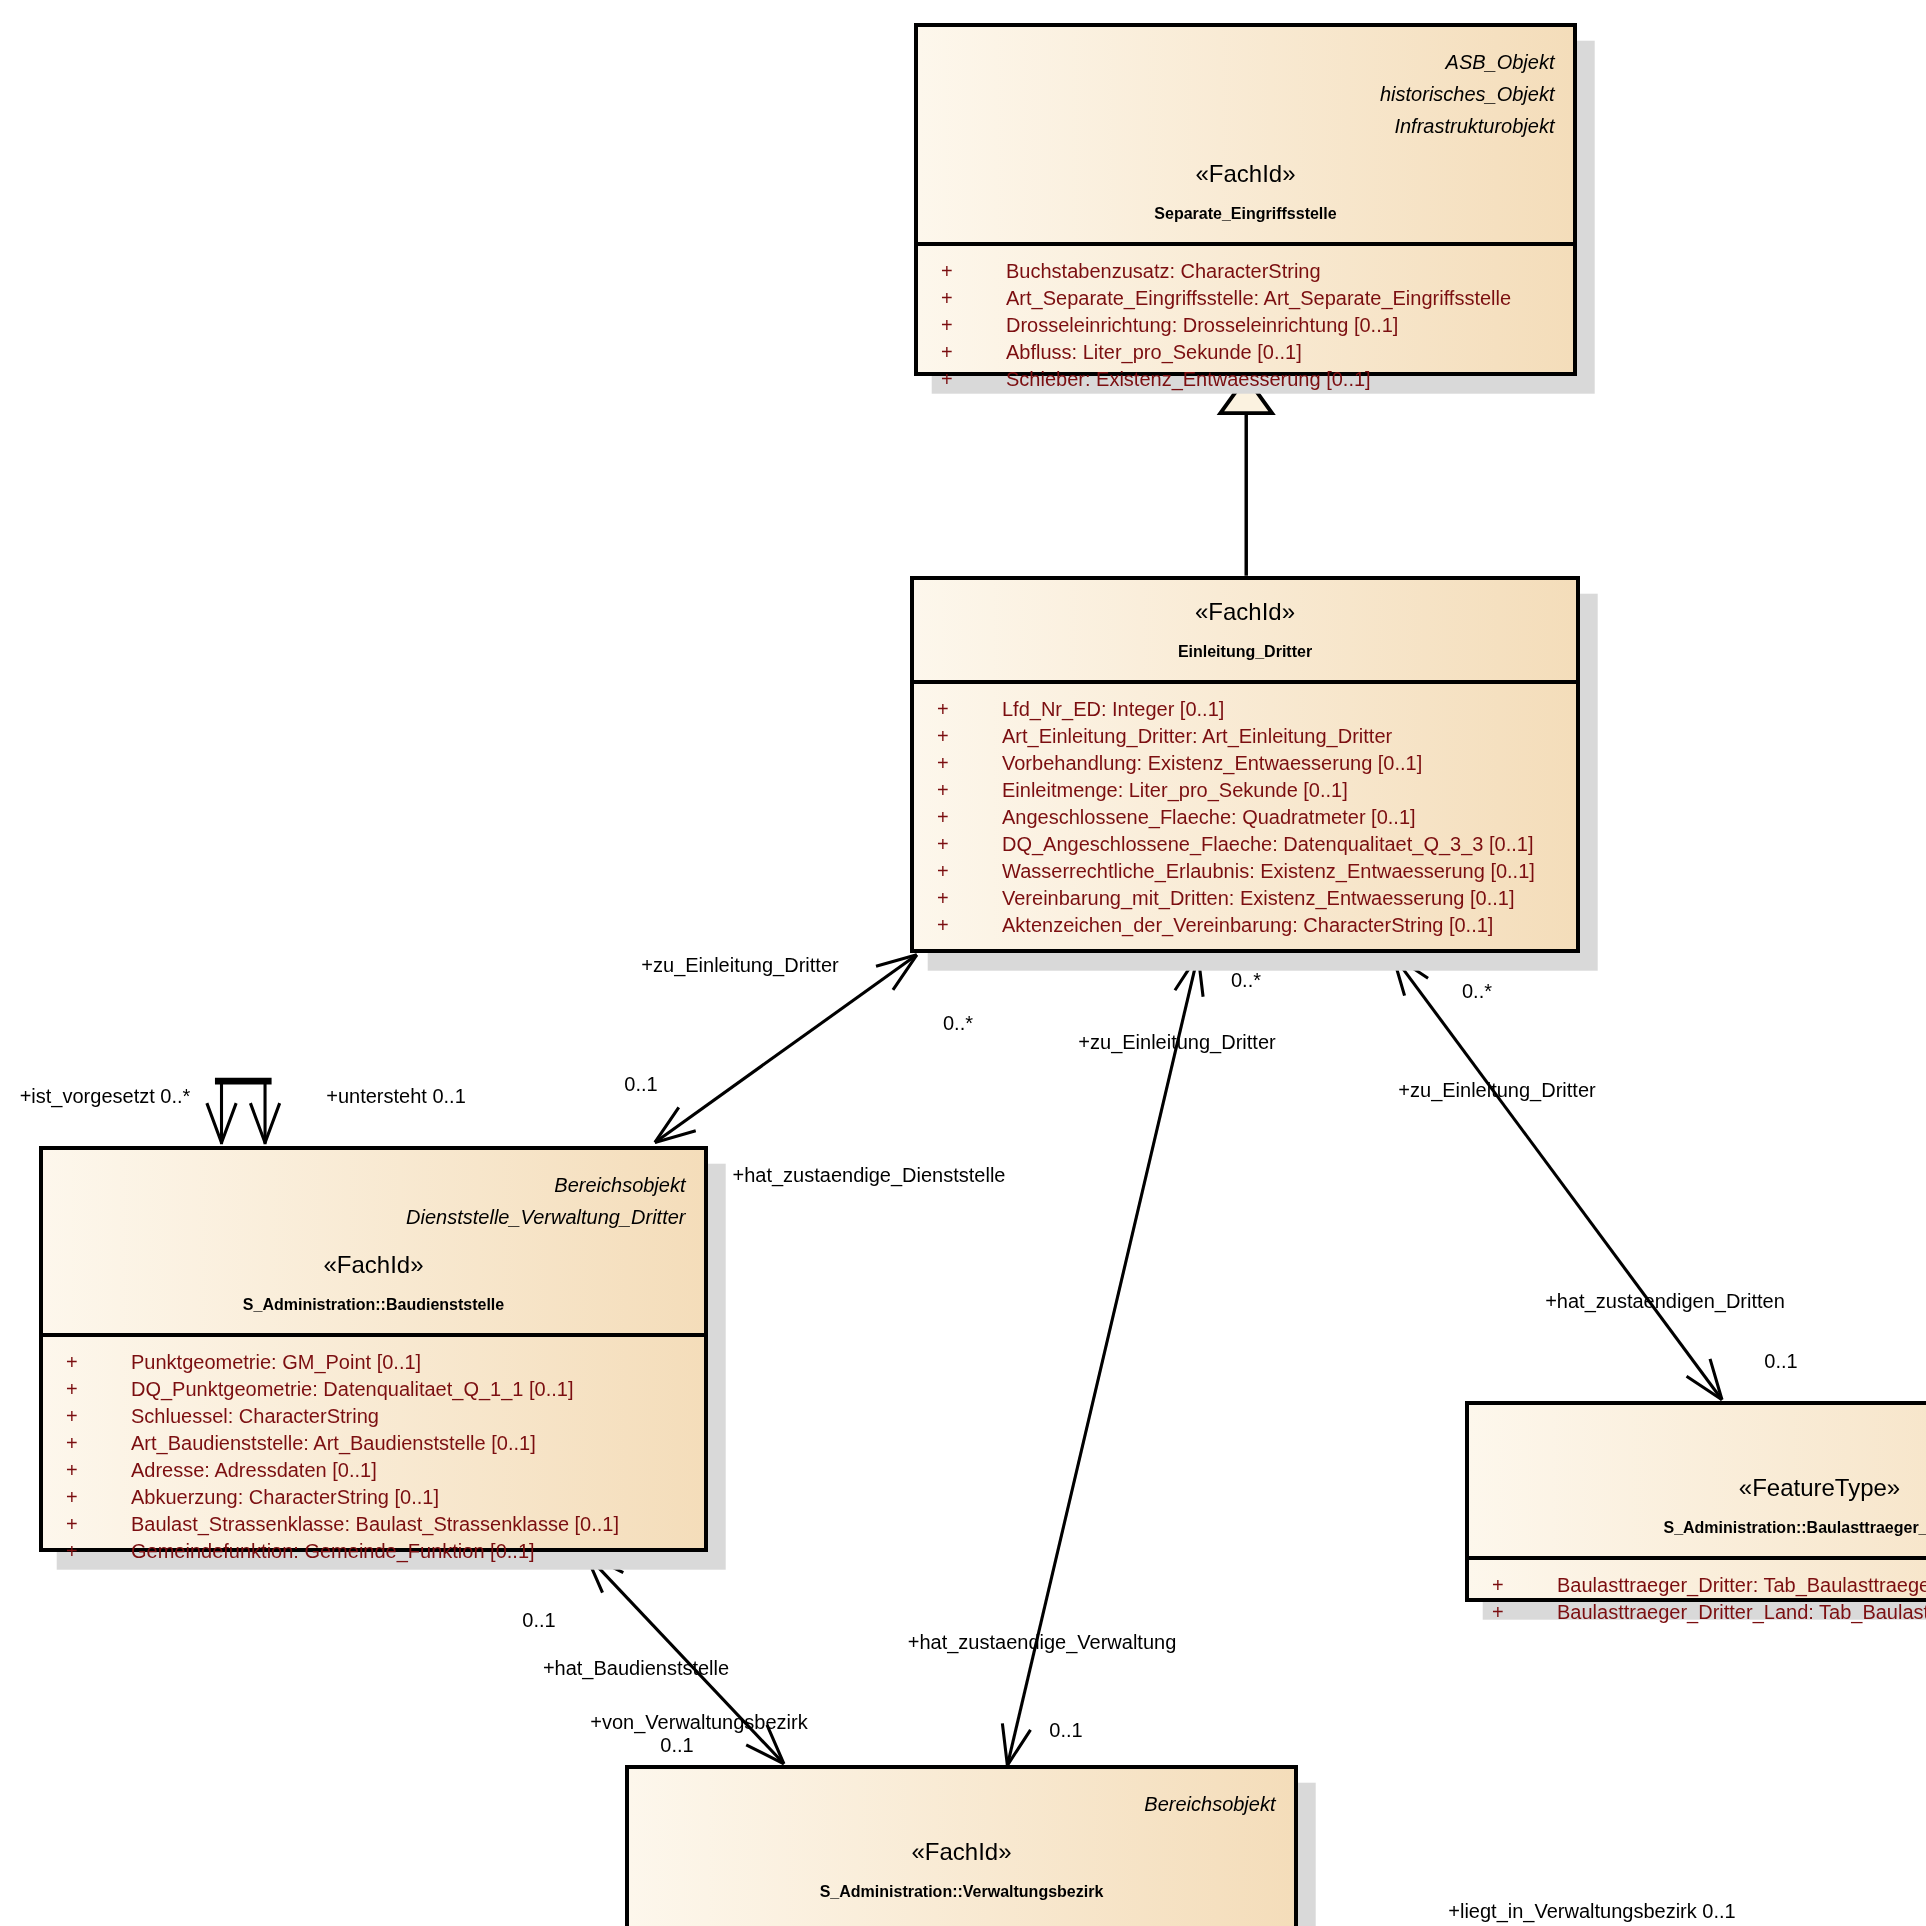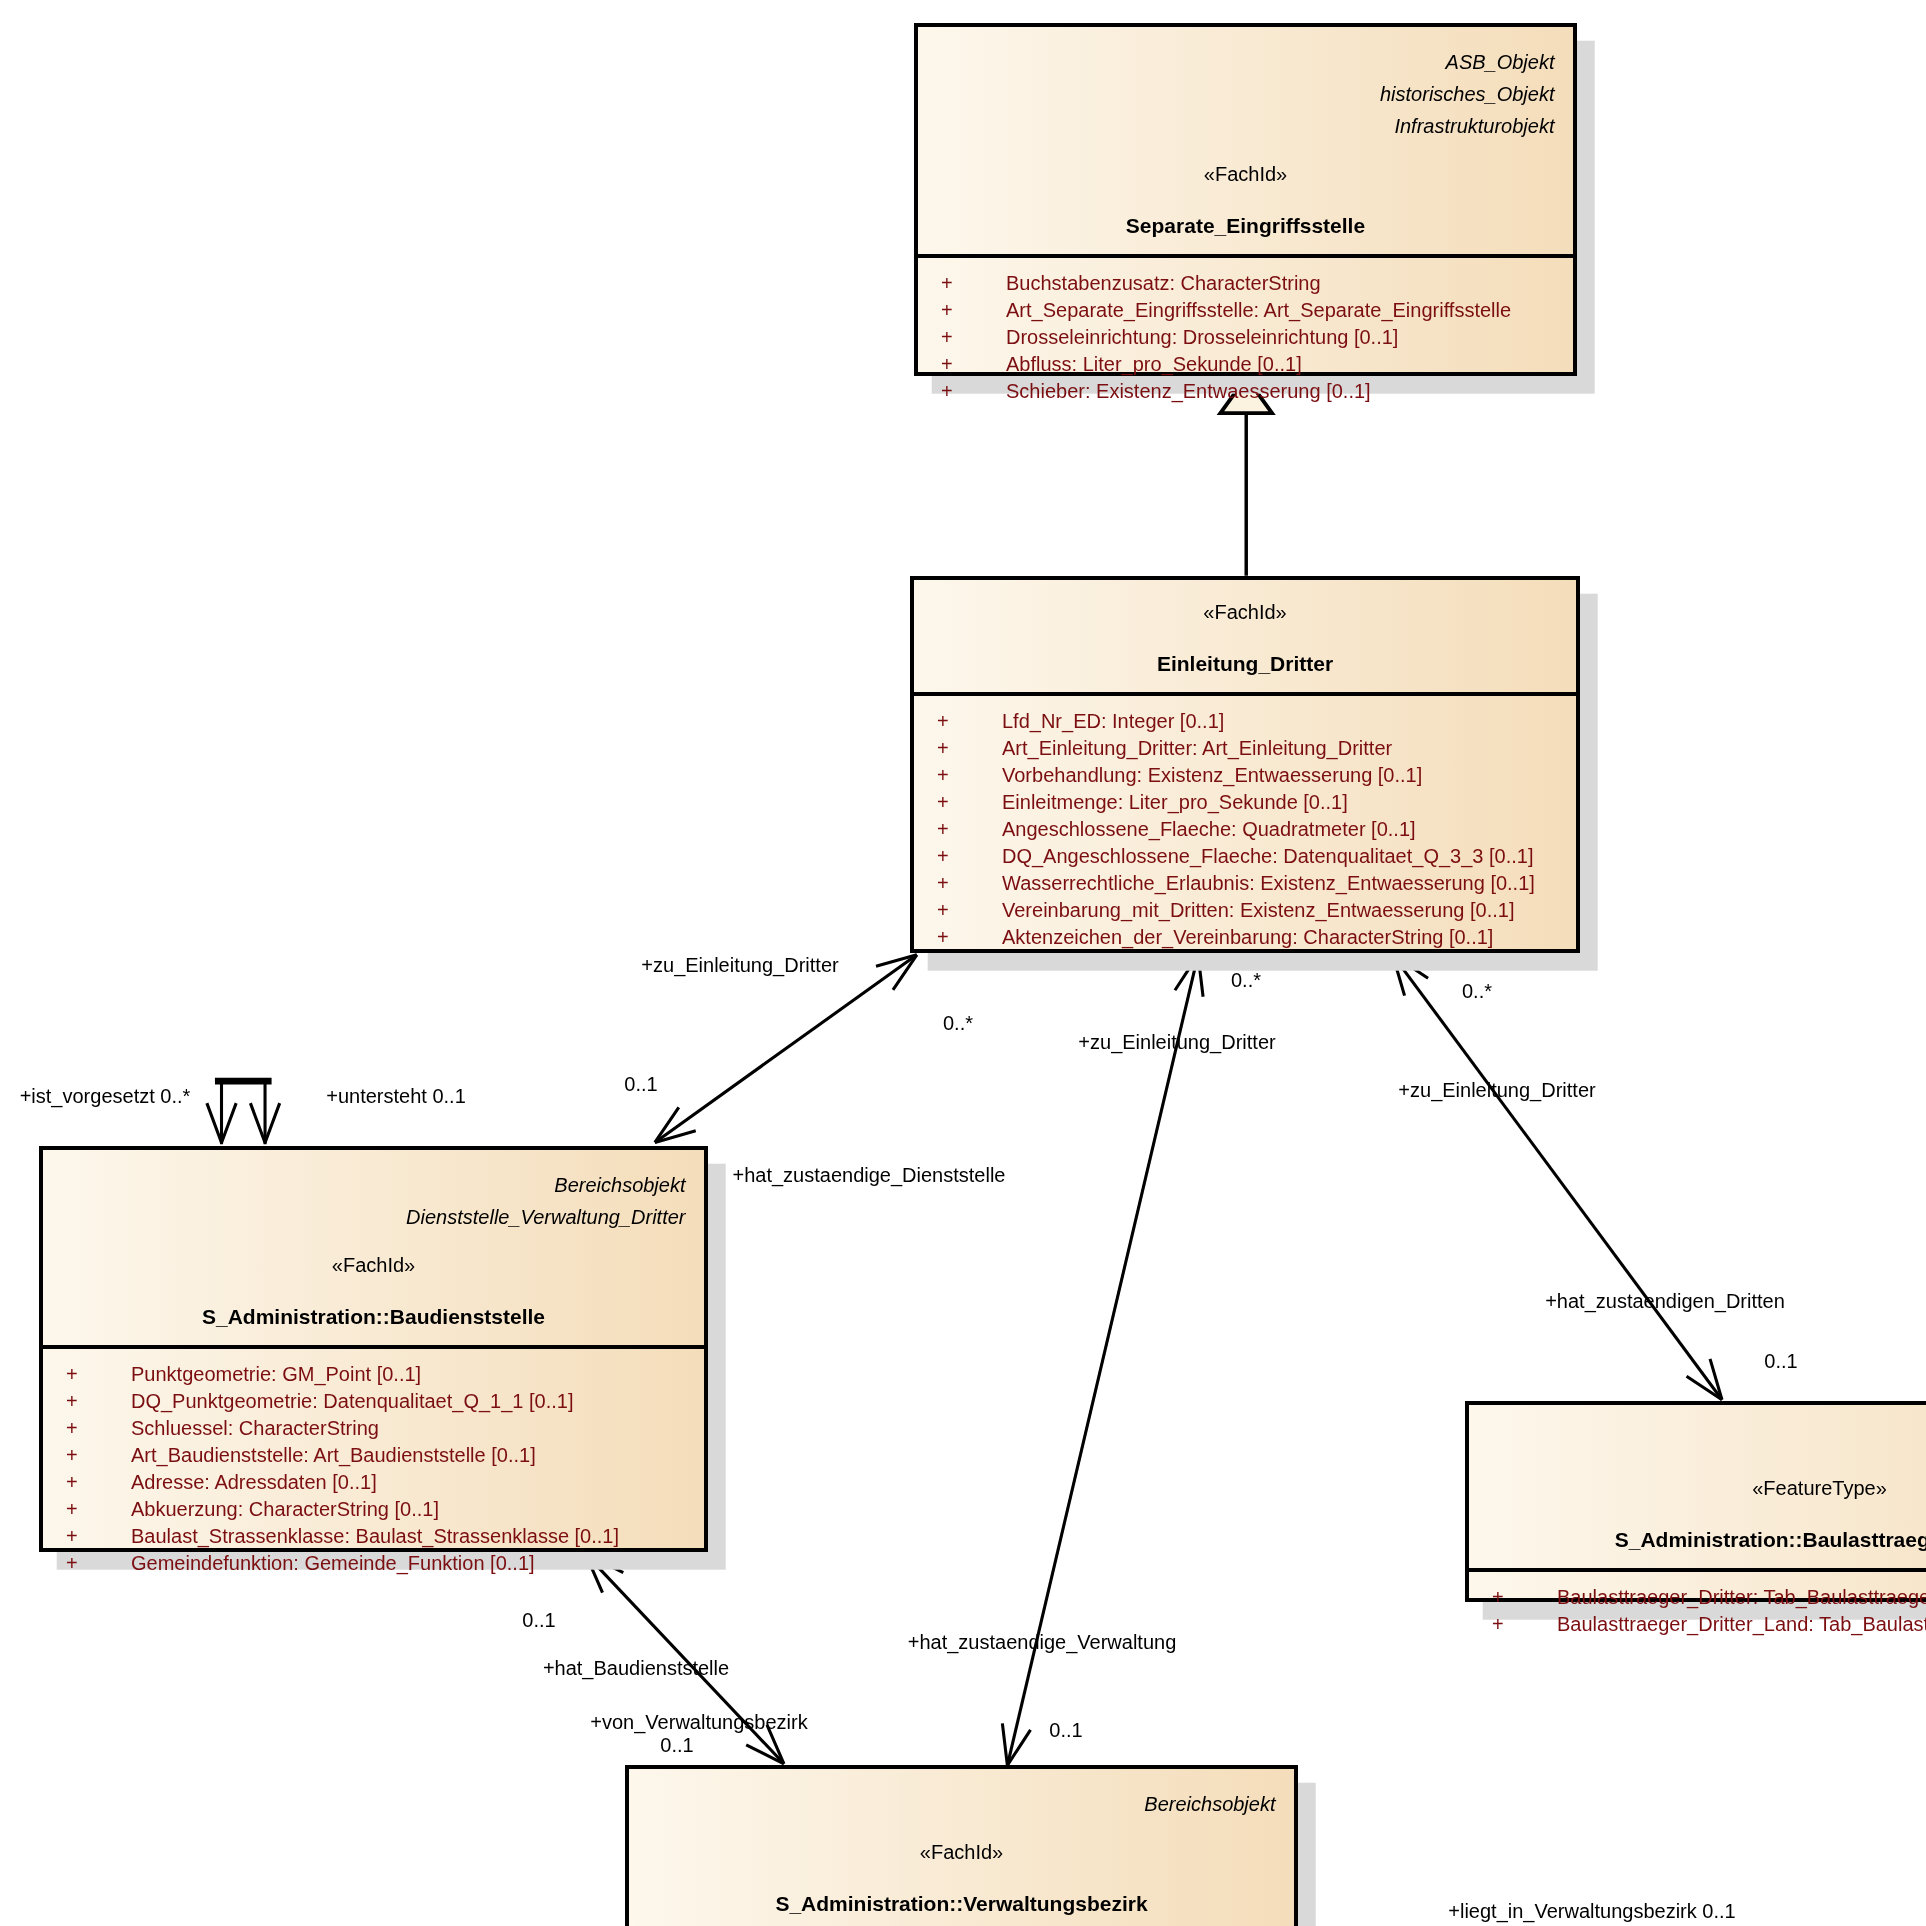--- a/index.html
+++ b/index.html
@@ -13,22 +13,22 @@
   .uml-class{
     position:absolute;z-index:2;box-sizing:border-box;
     border:4.2px solid #000;
     background:linear-gradient(90deg,#FDF7EC 0%,#F4DDBA 100%);
     box-shadow:17.7px 17.7px 0 #D9D9D9;
     display:flex;flex-direction:column;
   }
   .class-header{text-align:center;}
   .parents{ text-align:right;padding-right:18.5px;font-style:italic;font-size:20px;line-height:32px; }
   .parents:not(:empty){padding-top:18.5px;}
-  .stereotype{font-size:20px;margin-top:20px;line-height:24px;}
-  .class-name{font-size:21px;font-weight:bold;margin-top:27px;line-height:25.4px;}
+  .stereotype{font-size:24px;margin-top:20px;line-height:24px;}
+  .class-name{font-size:16px;font-weight:bold;margin-top:15px;line-height:25.4px;}
   .attributes{
     border-top:4.2px solid #000;margin-top:16px;
     padding:11.6px 7.7px 0 23px;flex:1;
     font-size:20px;color:#7B0E10;
   }
   .attr-row{display:flex;line-height:27px;white-space:nowrap;}
   .attr-vis{width:65px;flex:none;}
   .edge-label{
     position:absolute;z-index:5;transform:translate(-50%,-50%);
     font-size:20px;white-space:nowrap;color:#000;

